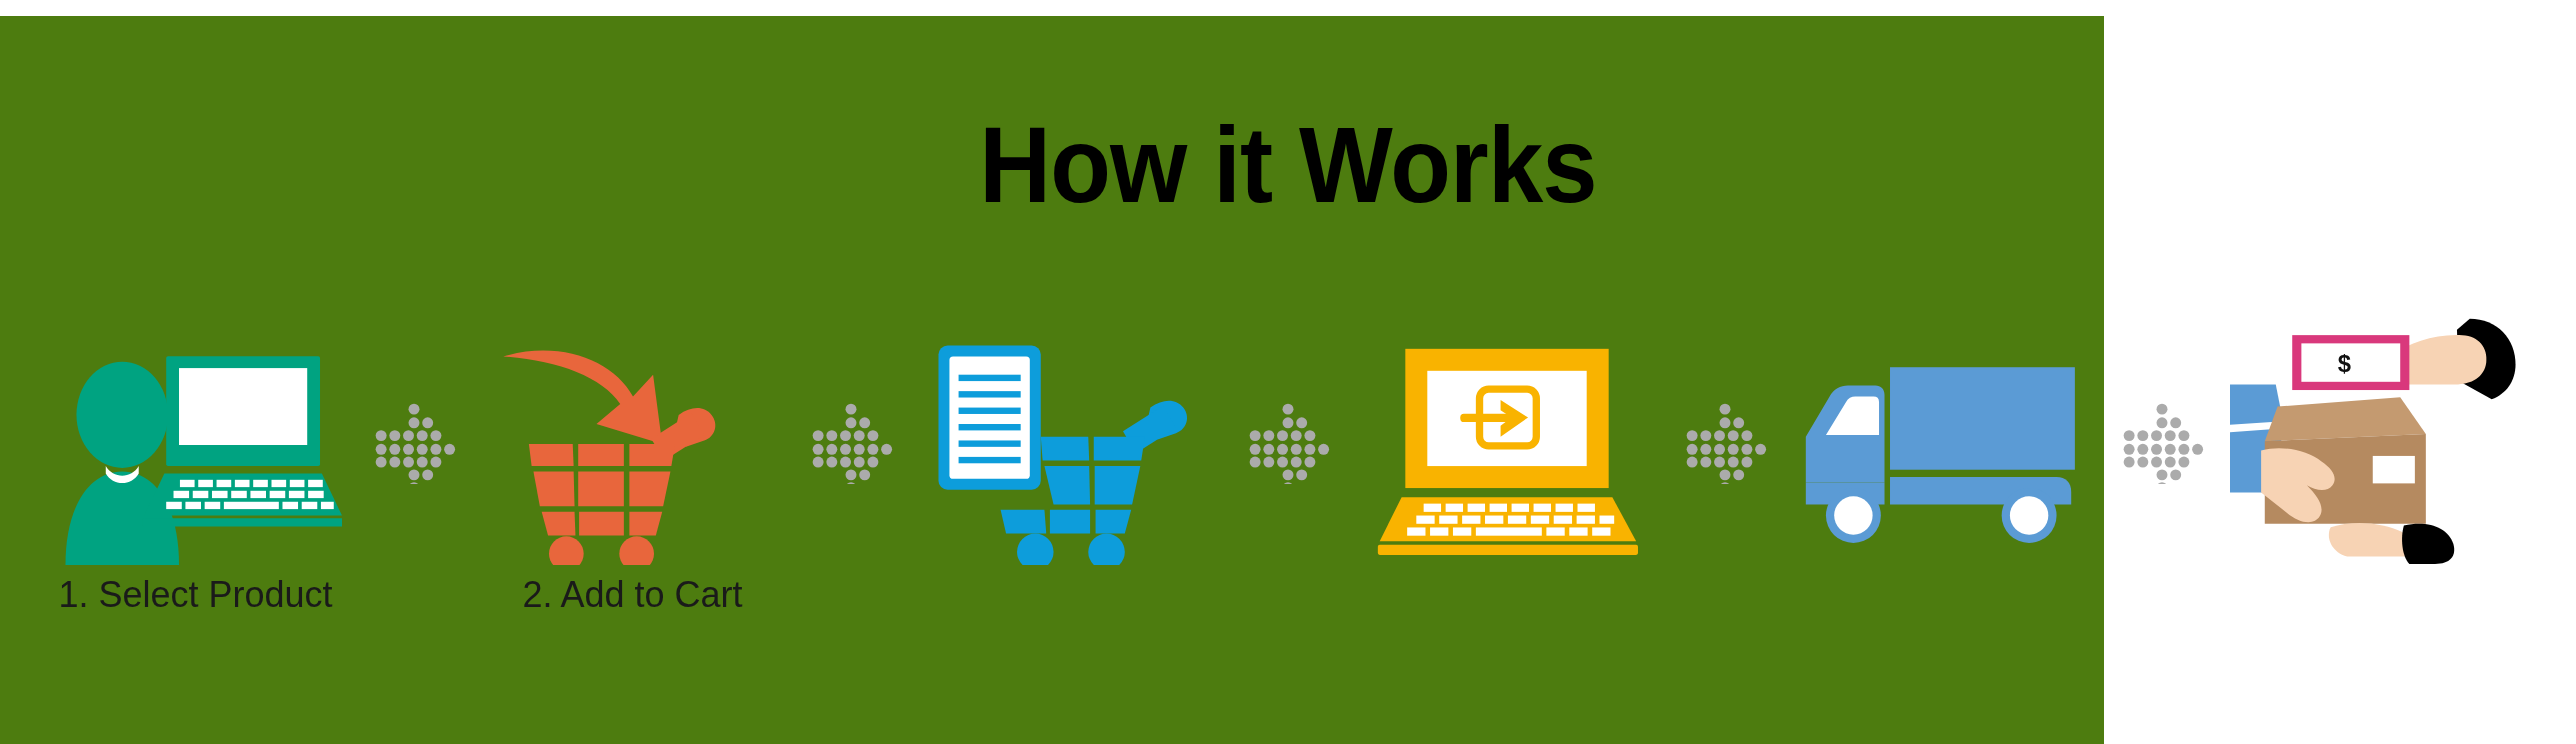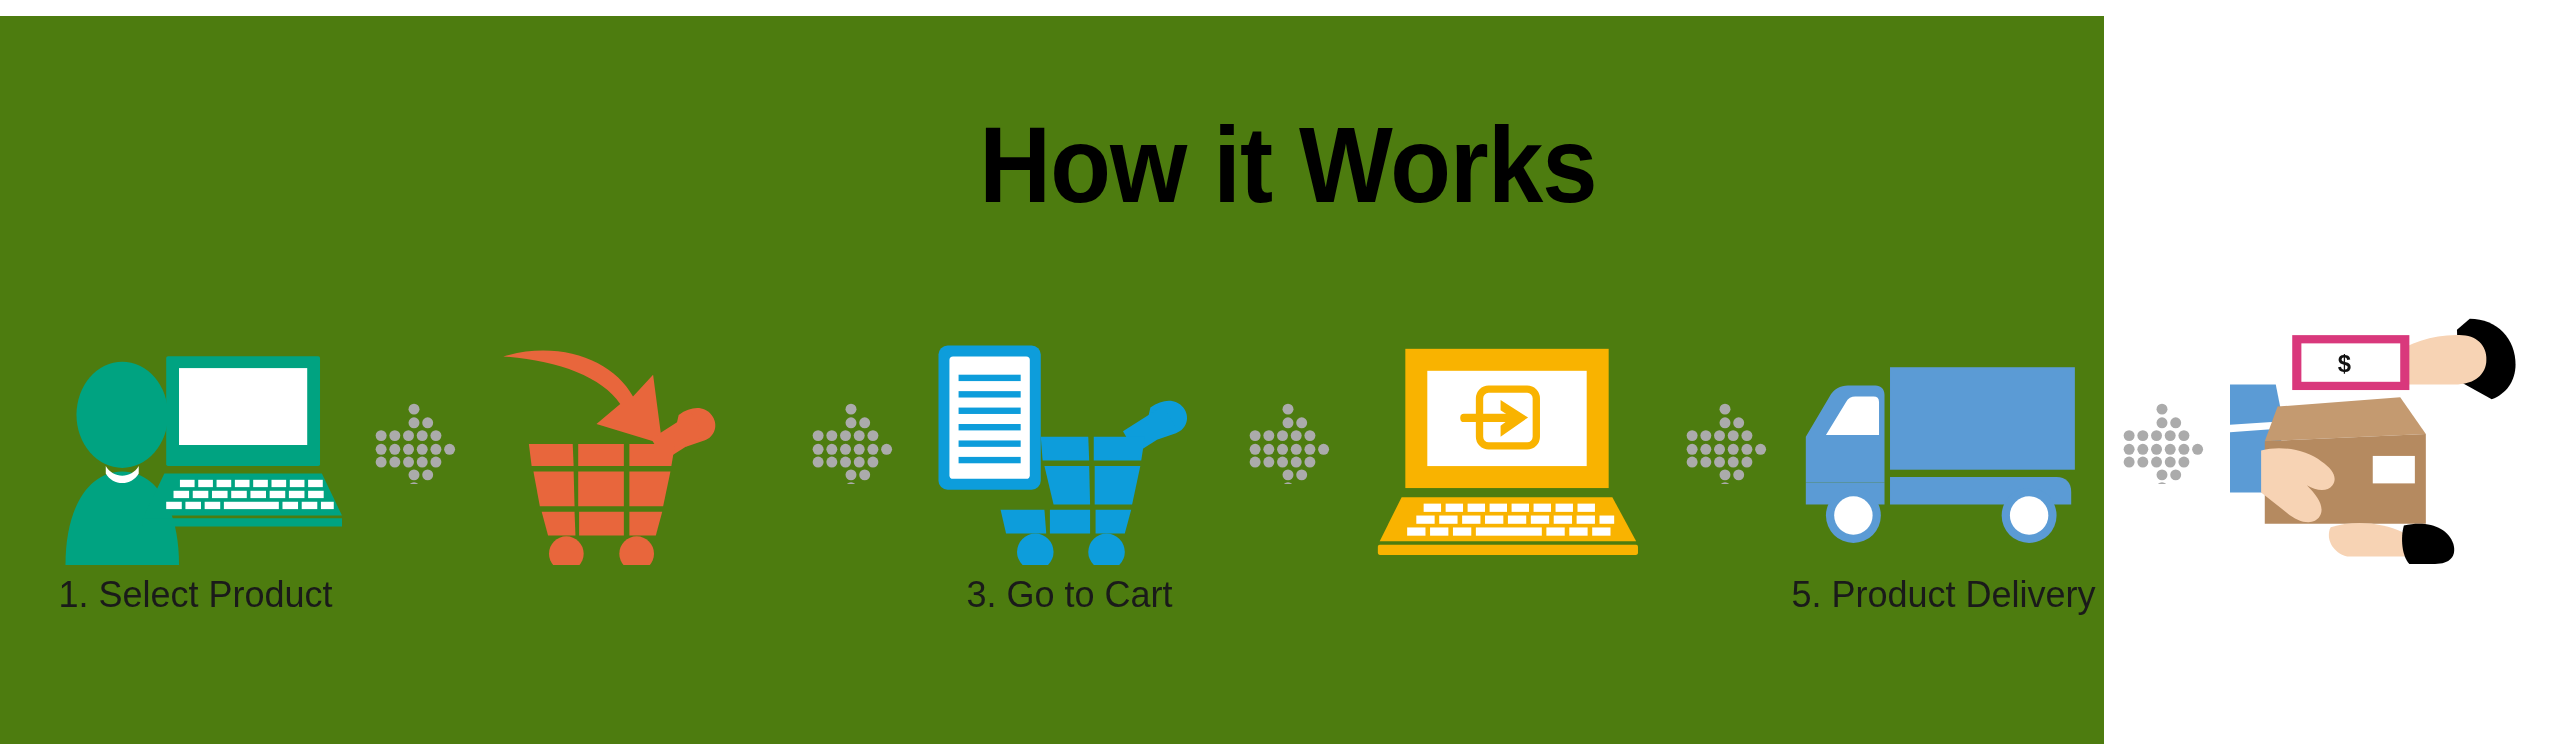--- a/index.html
+++ b/index.html
@@ -202,20 +202,21 @@
 
             <path d="M50 192 L86 192 L87 218 L57 218 Z"></path>
             <path d="M91 192 L140 192 L140 218 L91 218 Z"></path>
             <path d="M146 192 L182 192 L175 218 L146 218 Z"></path>
 
             <circle cx="77" cy="238" r="19"></circle>
             <circle cx="154" cy="238" r="19"></circle>
           </g>
         </svg>
       </div>
+      <div class="step-label">2. Add to Cart</div>
     </div>
 
     <div class="sep">
       <svg width="84" height="84" viewBox="0 0 92 92">
         <g fill="#ABABAB">
           <circle cx="46" cy="10" r="6"></circle>
           <circle cx="46" cy="25" r="6"></circle>
             <circle cx="61" cy="25" r="6"></circle>
           <circle cx="10" cy="39" r="6"></circle>
             <circle cx="25" cy="39" r="6"></circle>
@@ -267,21 +268,20 @@
 
             <path d="M74 190 L122 190 L124 216 L80 216 Z"></path>
             <path d="M128 190 L172 190 L172 216 L128 216 Z"></path>
             <path d="M178 190 L217 190 L210 216 L178 216 Z"></path>
 
             <circle cx="112" cy="236" r="20"></circle>
             <circle cx="190" cy="236" r="20"></circle>
           </g>
         </svg>
       </div>
-      <div class="step-label">3. Go to Cart</div>
     </div>
 
     <div class="sep">
       <svg width="84" height="84" viewBox="0 0 92 92">
         <g fill="#ABABAB">
           <circle cx="46" cy="10" r="6"></circle>
           <circle cx="46" cy="25" r="6"></circle>
             <circle cx="61" cy="25" r="6"></circle>
           <circle cx="10" cy="39" r="6"></circle>
             <circle cx="25" cy="39" r="6"></circle>
@@ -400,21 +400,20 @@
 
             <path d="M36 108 L58 72 C60 68 64 66 68 66 L88 66 C92 66 94 68 94 72 L94 108 Z" fill="#ffffff"></path>
 
             <circle cx="66" cy="196" r="30" fill="#5B9BD5"></circle>
             <circle cx="66" cy="196" r="21" fill="#ffffff"></circle>
             <circle cx="258" cy="196" r="30" fill="#5B9BD5"></circle>
             <circle cx="258" cy="196" r="21" fill="#ffffff"></circle>
           </g>
         </svg>
       </div>
-      <div class="step-label">5. Product Delivery</div>
     </div>
 
     <div class="sep">
       <svg width="84" height="84" viewBox="0 0 92 92">
         <g fill="#ABABAB">
           <circle cx="46" cy="10" r="6"></circle>
           <circle cx="46" cy="25" r="6"></circle>
             <circle cx="61" cy="25" r="6"></circle>
           <circle cx="10" cy="39" r="6"></circle>
             <circle cx="25" cy="39" r="6"></circle>

